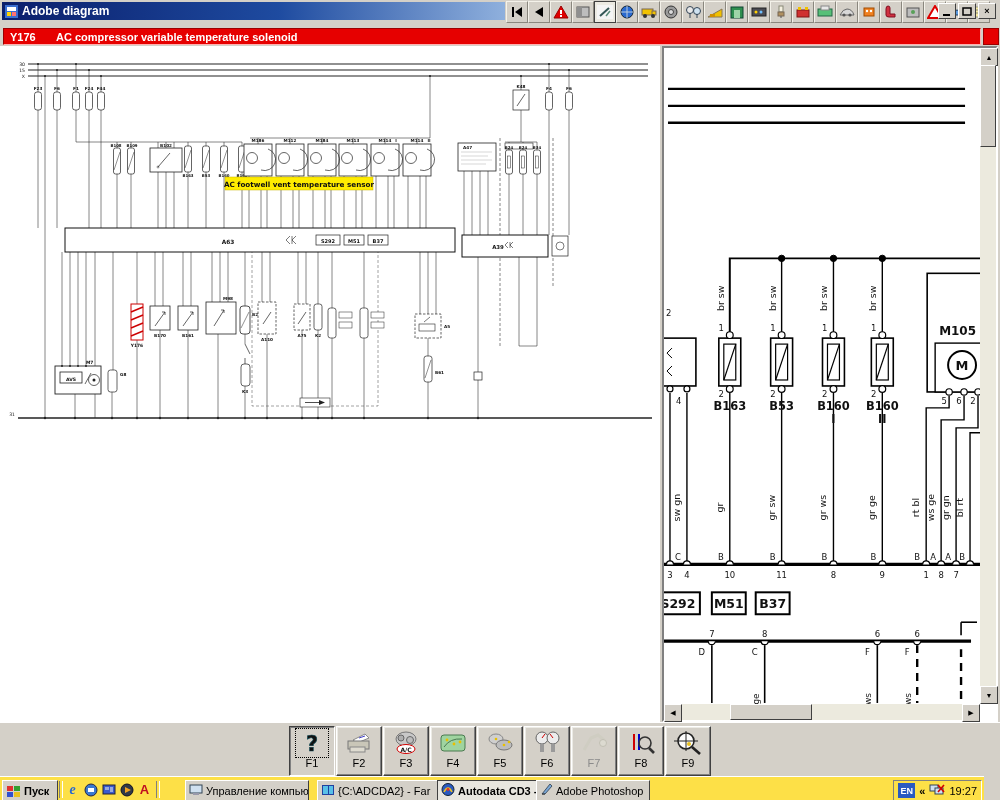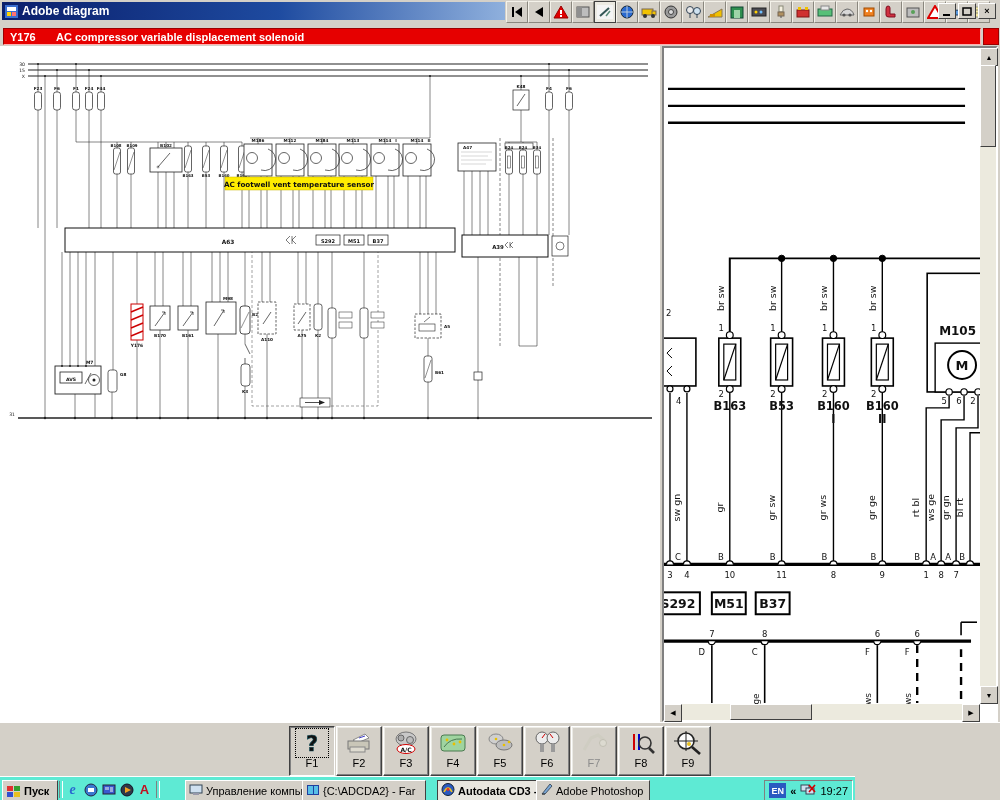--- a/index.html
+++ b/index.html
@@ -39,21 +39,21 @@
   #fbar{position:absolute;left:0;top:722px;width:1000px;height:54px;background:#d4d0c8;border-top:1px solid #fff;}
   .fbtn{position:absolute;top:3px;width:44px;height:48px;background:#d4d0c8;border:1px solid;
     border-color:#fff #404040 #404040 #fff;box-shadow:inset -1px -1px 0 #808080, inset 1px 1px 0 #ecebe5;
     display:flex;flex-direction:column;align-items:center;justify-content:flex-start;}
   .fbtn.pressed{border-color:#404040 #fff #fff #404040;box-shadow:inset 1px 1px 0 #808080;}
   .fbtn .ic{width:30px;height:26px;margin-top:3px;position:relative;}
   .fbtn.pressed .ic{outline:1px dotted #000;outline-offset:1px;}
   .fbtn .lb{font-size:11px;color:#000;margin-top:1px;}
   .fbtn.disabled .lb{color:#8b8b8b;}
   
-  #taskbar{position:absolute;left:0;top:776px;width:855px;height:24px;background:#5eead4;border-top:1px solid #fff;}
+  #taskbar{position:absolute;left:0;top:776px;width:984px;height:24px;background:#fde047;border-top:1px solid #fff;}
   #startbtn{position:absolute;left:2px;top:3px;width:54px;height:19px;background:#d4d0c8;border:1px solid;
     border-color:#fff #404040 #404040 #fff;display:flex;align-items:center;font-size:11px;font-weight:bold;}
   .qicon{position:absolute;top:4px;width:17px;height:17px;display:flex;align-items:center;justify-content:center;font-size:12px;}
   .taskbtn{position:absolute;top:3px;height:19px;background:#d4d0c8;border:1px solid;
     border-color:#fff #404040 #404040 #fff;display:flex;align-items:center;font-size:11px;overflow:hidden;white-space:nowrap;}
   .taskbtn.active{border-color:#404040 #fff #fff #404040;background:#e8e6df;font-weight:bold;}
   .taskbtn .ti{margin:0 3px;flex:0 0 auto;}
   .tray{position:absolute;right:2px;top:3px;height:19px;display:flex;align-items:center;gap:4px;
     border:1px solid;border-color:#808080 #fff #fff #808080;padding:0 4px;font-size:11px;}
   .langbox{width:17px;height:15px;background:#2a5ac0;color:#fff;font-size:9px;font-weight:bold;
@@ -229,21 +229,21 @@
           <rect x="1" y="1" width="8" height="7" fill="none" stroke="#000" stroke-width="1.5"></rect>
         </svg>
       </span>
     <span class="wbtn">×</span>
   </div>
 </div>
 
 <div id="bannerrow">
   <div id="banner">
     <span class="code">Y176</span>
-    <span>AC compressor variable displacement solenoid</span>
+    <span>AC compressor variable temperature solenoid</span>
   </div>
   <div id="bannersq"></div>
 </div>
 
 <div id="main">
 
   <div id="lpanel">
   <svg width="660" height="676" viewBox="0 0 660 676">
     <g stroke="#222" stroke-width="0.55" fill="none">
 
@@ -1030,21 +1030,21 @@
     </span>
   <span class="sep" style="left:156px"></span>
 
   <div class="taskbtn" style="left:185px;width:122px">
     <span class="ti"><svg width="14" height="12">
           <rect x="1" y="1" width="12" height="8" fill="#cfe0f0" stroke="#345"></rect>
           <rect x="4" y="9" width="6" height="2" fill="#99a"></rect>
         </svg></span>
     <span>Управление компьюте...</span>
   </div>
-  <div class="taskbtn" style="left:302px;width:122px">
+  <div class="taskbtn" style="left:317px;width:122px">
     <span class="ti"><svg width="14" height="12">
           <rect x="1" y="1" width="12" height="10" fill="#2040a0"></rect>
           <rect x="2" y="2" width="5" height="8" fill="#58c0e8"></rect>
           <rect x="8" y="2" width="4" height="8" fill="#58c0e8"></rect>
         </svg></span>
     <span>{C:\ADCDA2} - Far</span>
   </div>
   <div class="taskbtn active" style="left:437px;width:118px">
     <span class="ti"><svg width="14" height="13">
           <circle cx="7" cy="6.5" r="6" fill="#2a5ac0" stroke="#123"></circle>

